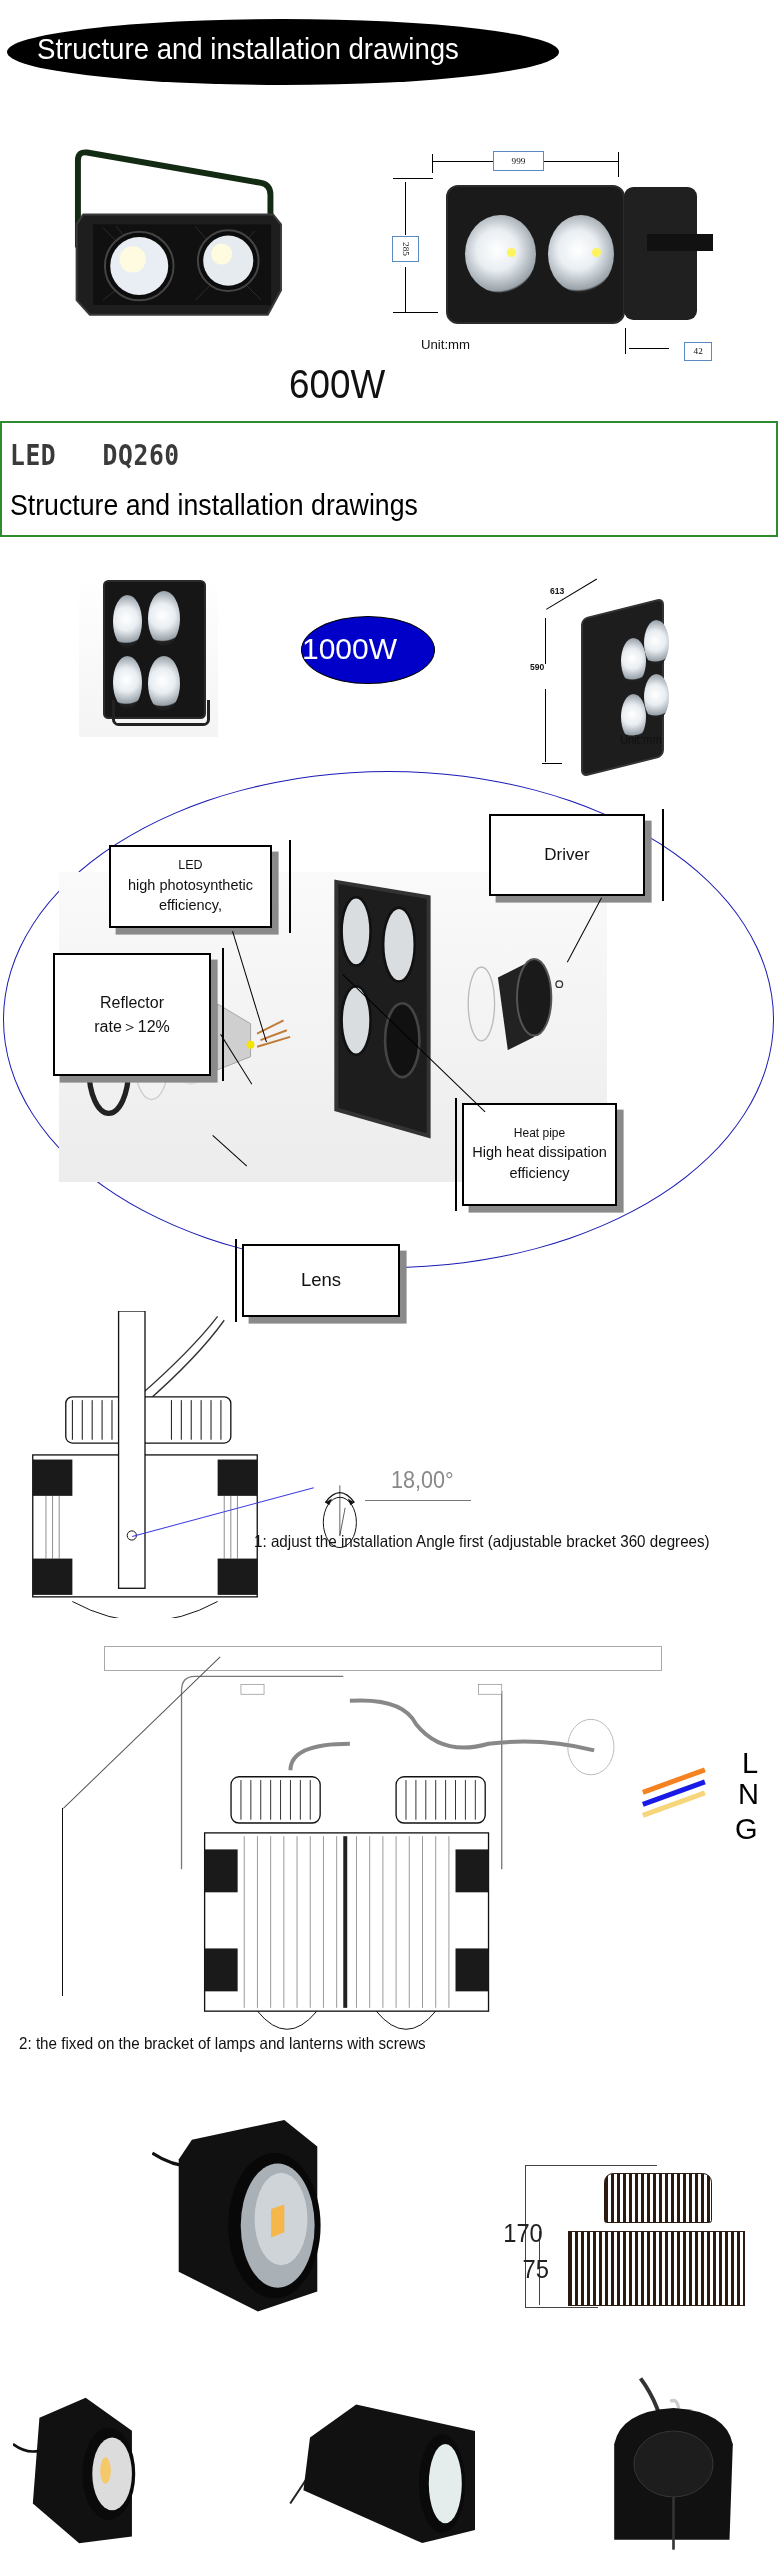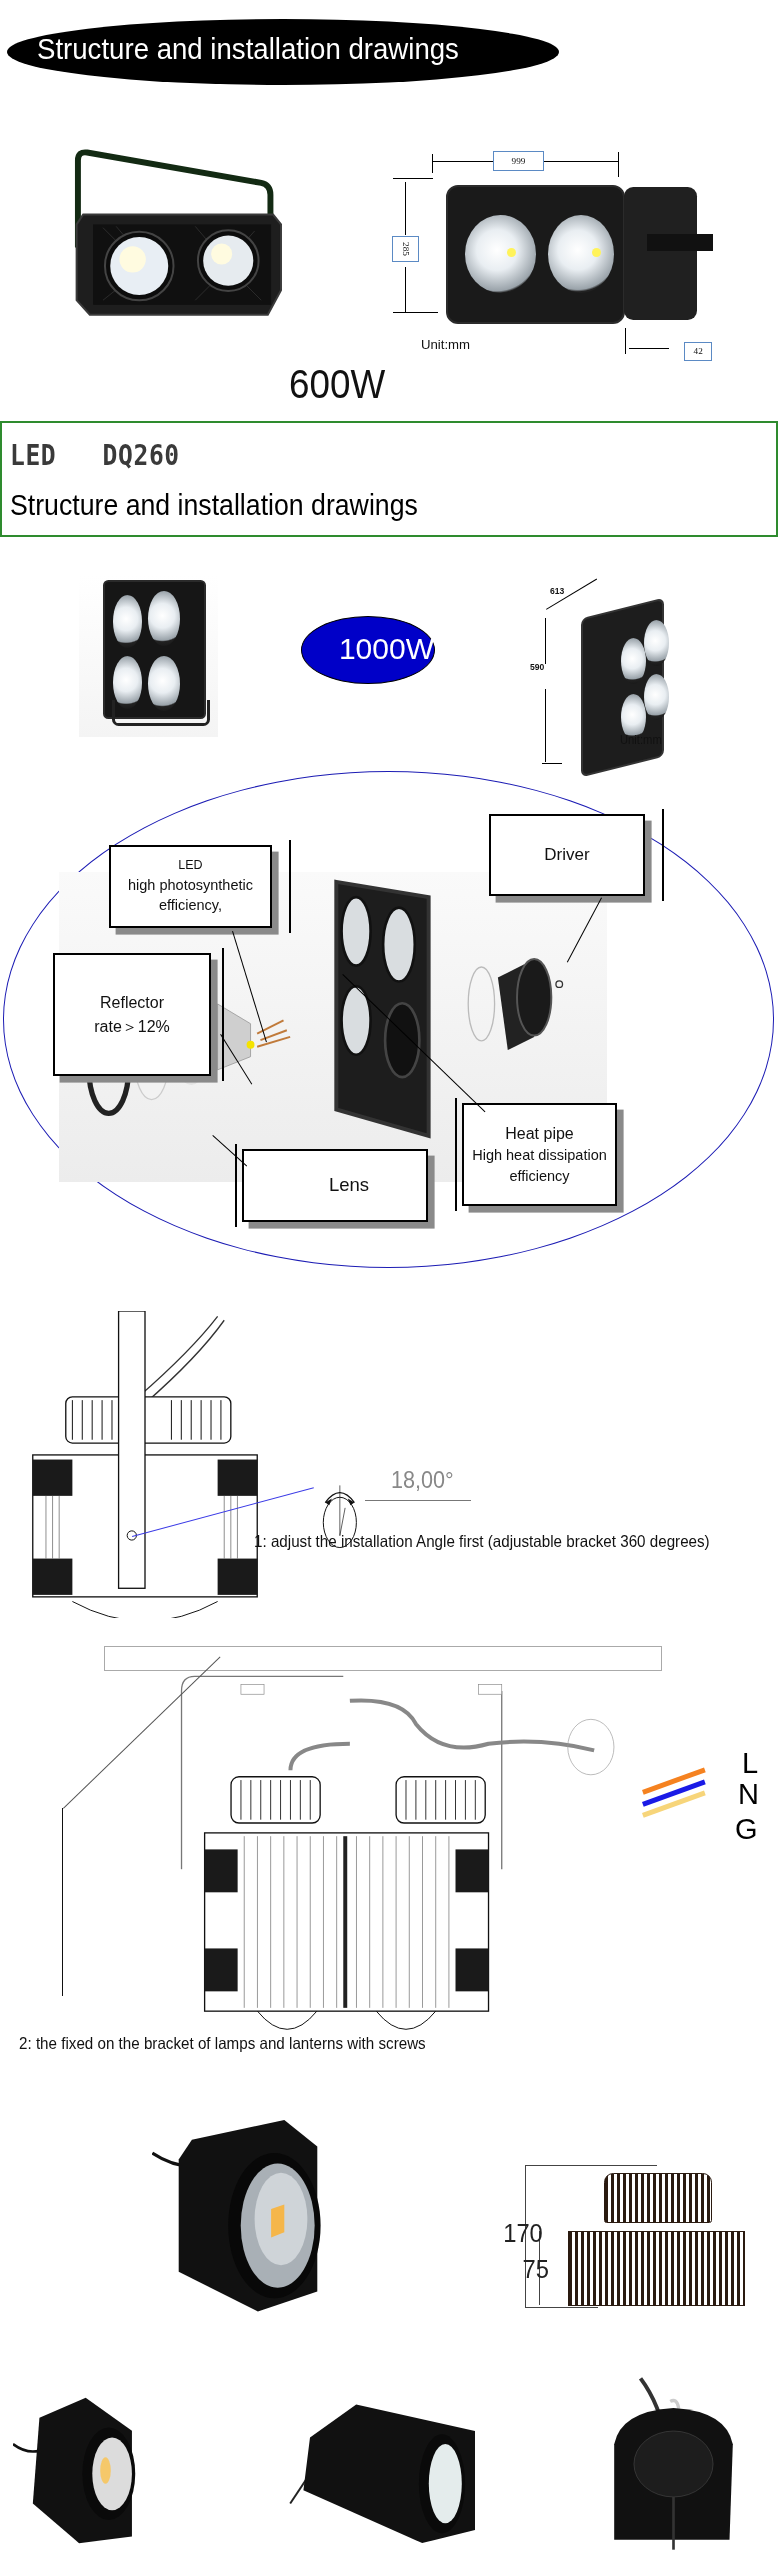--- a/index.html
+++ b/index.html
@@ -16,21 +16,21 @@
   .dim-box { position:absolute; border:1.3px solid #5b8ac4; background:#fff; font-family:"Liberation Serif", serif; font-size:9.2px; text-align:center; }
   .dim-line { position:absolute; background:#000; }
 
   #w600 { left:289px; top:362px; font-size:40px; transform:scaleX(0.92); transform-origin:left top; }
 
   #green-box { left:0px; top:421px; width:774px; height:112px; border:2px solid #2e8b2e; }
   #green-box .model { position:absolute; left:8px; top:14.5px; font-size:29px; font-weight:bold; color:#3a3a3a; letter-spacing:0.7px; transform:scaleX(0.85); transform-origin:left top; white-space:pre; font-family:"DejaVu Sans Mono", monospace; }
   #green-box .sub { position:absolute; left:8px; top:66px; font-size:29px; color:#000; transform:scaleX(0.92); transform-origin:left top; white-space:nowrap; }
 
   #w1000 { left:301px; top:616px; width:132px; height:66px; background:#0000c8; border:1.3px solid #000; border-radius:50%; }
-  #w1000 span { position:absolute; left:0; right:0; top:15px; text-align:right; color:#fff; font-size:30px; }
+  #w1000 span { position:absolute; left:0; right:0; top:15px; text-align:left; color:#fff; font-size:30px; }
 
   
   #explode-ellipse { left:3.3px; top:771px; width:769px; height:495px; border:1.3px solid #1c1cb4; border-radius:50%; }
   .callout { position:absolute; background:#fff; border:2px solid #000; box-shadow:6.6px 6.6px 0 #8a8a8a; text-align:center; font-size:16px; line-height:1.45; display:flex; flex-direction:column; justify-content:center; }
   .callout .sidebar { position:absolute; top:-6.6px; bottom:-6.6px; width:2px; background:#000; }
   .leader { position:absolute; height:1.3px; background:#000; transform-origin:0 0; }
 
   .step-text { font-size:16.5px; color:#111; white-space:nowrap; transform:scaleX(0.92); transform-origin:left top; }
 
   .wire-label { font-size:29px; color:#000; }
@@ -168,27 +168,27 @@
   <div class="sidebar" style="right:-21px;"></div>
 </div>
 
 <div class="callout" style="left:53px;top:953px;width:154px;height:119px;">
   <div>Reflector</div>
   <div>rate＞12%</div>
   <div class="sidebar" style="right:-14.5px;"></div>
 </div>
 
 <div class="callout" style="left:462px;top:1103px;width:151px;height:99px;font-size:14.5px;">
-  <div style="font-size:16px;">Heat pipe</div>
+  <div style="font-size:12px;">Heat pipe</div>
   <div>High  heat dissipation</div>
   <div>efficiency</div>
   <div class="sidebar" style="left:-9.2px;"></div>
 </div>
 
-<div class="callout" style="left:242px;top:1149px;width:154px;height:69px;font-size:18.5px;padding-left:28px;">
+<div class="callout" style="left:242px;top:1244px;width:154px;height:69px;font-size:18.5px;">
   <div>Lens</div>
   <div class="sidebar" style="left:-9.2px;"></div>
 </div>
 
 <div class="leader" style="left:233px;top:931px;width:116px;transform:rotate(73deg);"></div>
 <div class="leader" style="left:221px;top:1034px;width:59px;transform:rotate(58deg);"></div>
 <div class="leader" style="left:602px;top:898px;width:73px;transform:rotate(118deg);"></div>
 <div class="leader" style="left:343px;top:974px;width:198px;transform:rotate(44deg);"></div>
 <div class="leader" style="left:213px;top:1135px;width:46px;transform:rotate(42deg);"></div>
 

